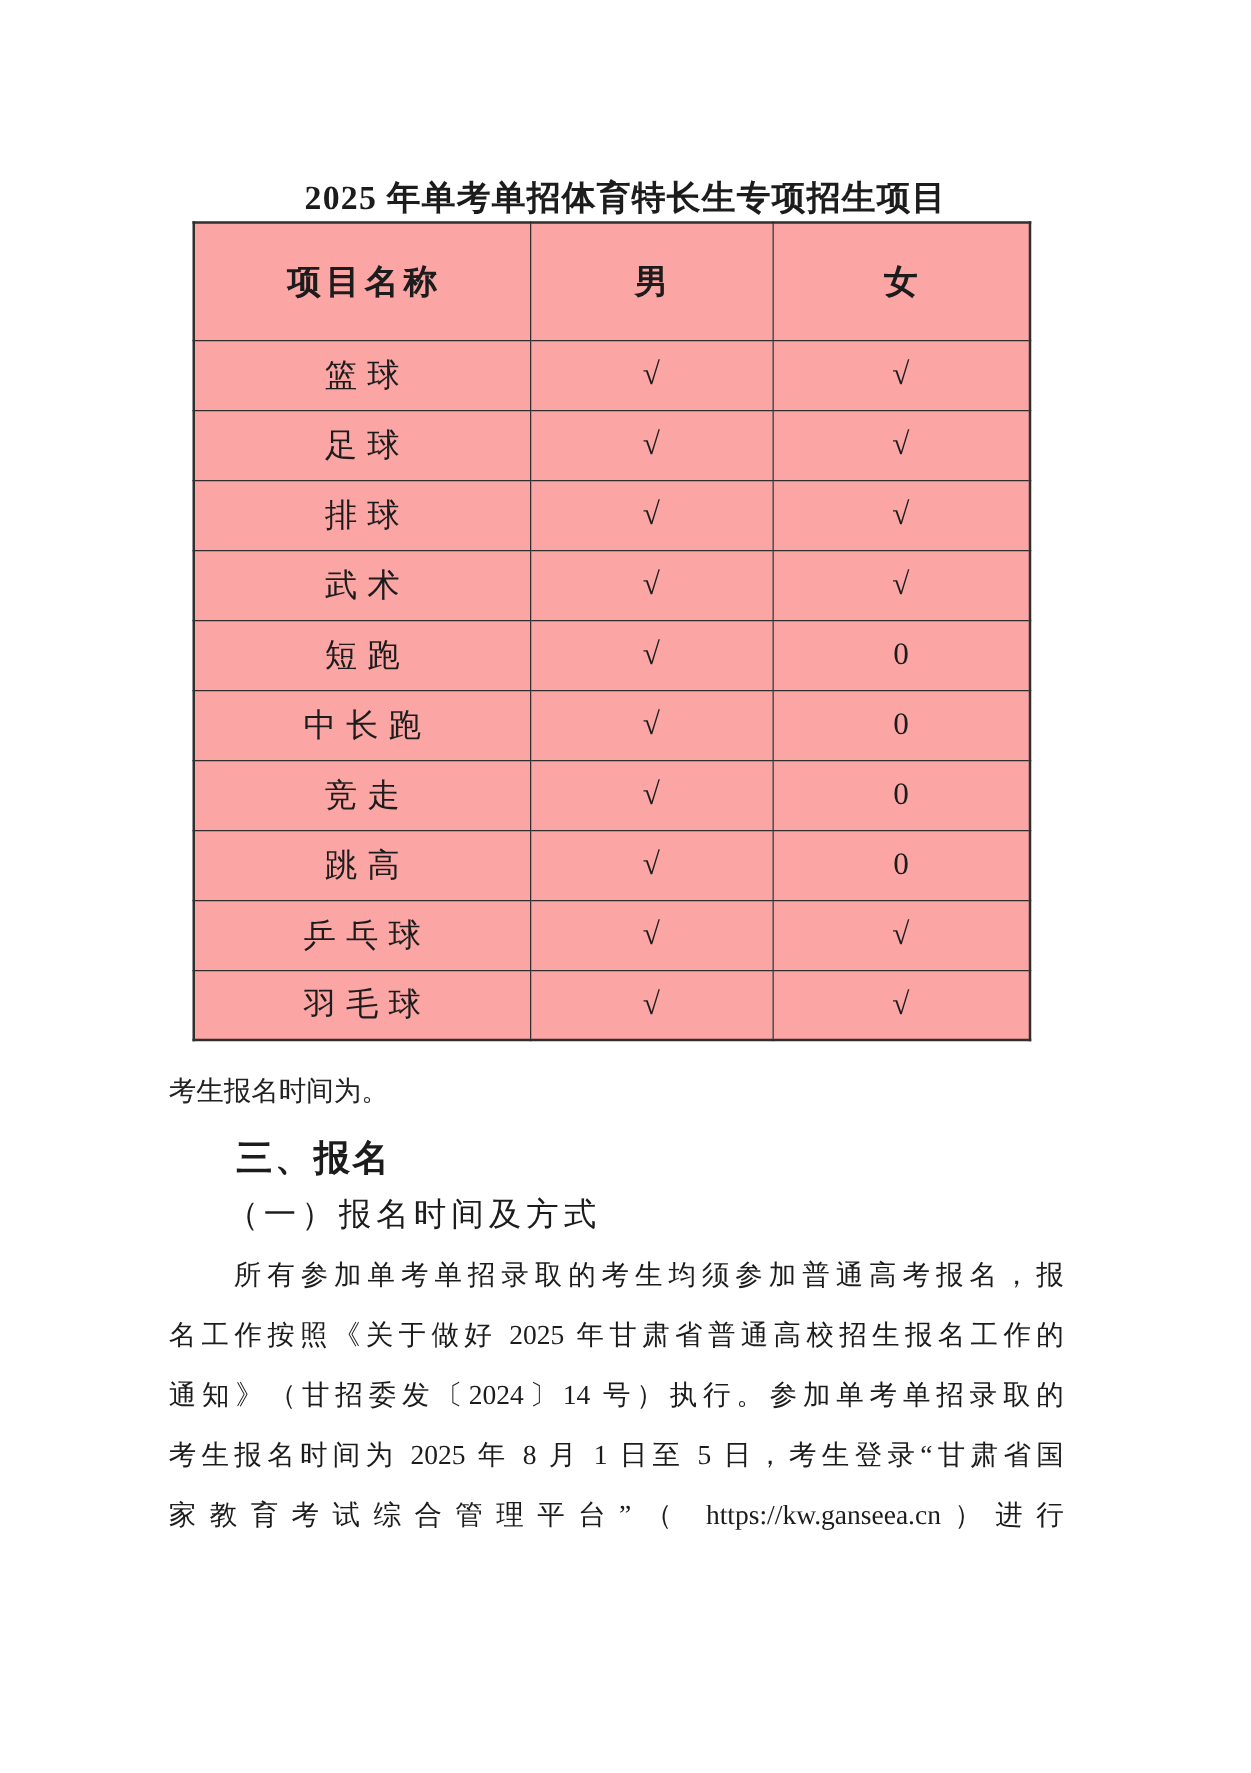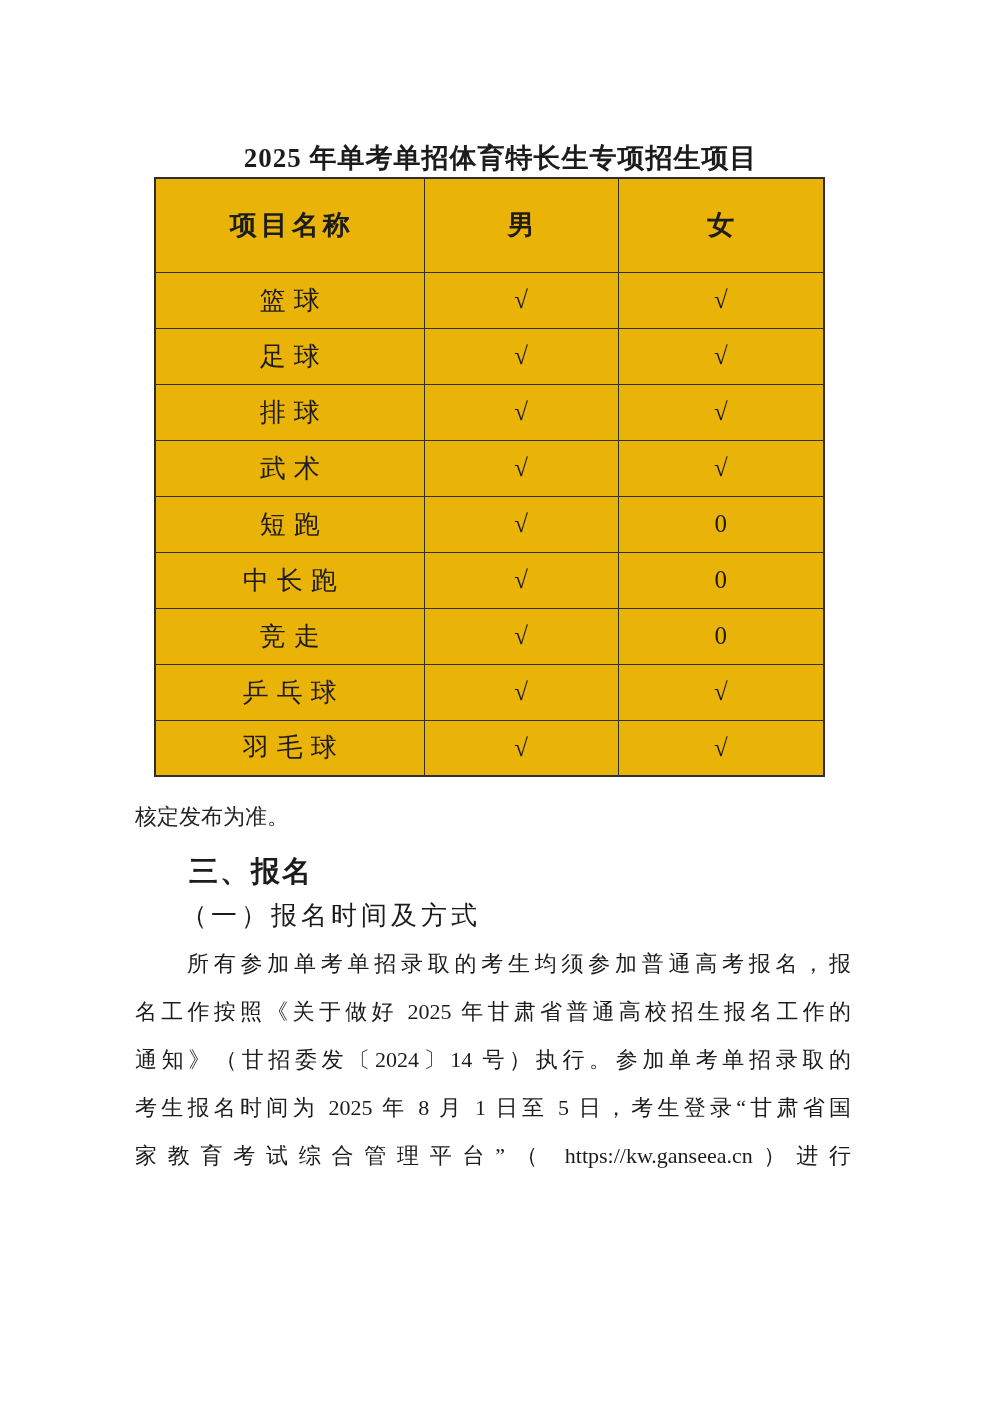--- a/index.html
+++ b/index.html
@@ -26,21 +26,21 @@
     margin-left:154px;
     width:669px;
     border-collapse:collapse;
     table-layout:fixed;
     border:2px solid #2f2f2f;
   }
   table.projects th, table.projects td {
     border:1.5px solid #2f2f2f;
     text-align:center;
     vertical-align:middle;
-    background:#eab308;
+    background:#fca5a5;
   }
   table.projects th {
     height:94px;
     font-size:27px;
     font-weight:700;
     letter-spacing:4px;
     text-indent:4px;
   }
   table.projects td { height:56px; }
   td.cell-name {
@@ -145,34 +145,39 @@
           <td class="cell-name">中长跑</td>
           <td class="cell-val">√</td>
           <td class="cell-val">0</td>
         </tr>
         <tr>
           <td class="cell-name">竞走</td>
           <td class="cell-val">√</td>
           <td class="cell-val">0</td>
         </tr>
         <tr>
+          <td class="cell-name">跳高</td>
+          <td class="cell-val">√</td>
+          <td class="cell-val">0</td>
+        </tr>
+        <tr>
           <td class="cell-name">乒乓球</td>
           <td class="cell-val">√</td>
           <td class="cell-val">√</td>
         </tr>
         <tr>
           <td class="cell-name">羽毛球</td>
           <td class="cell-val">√</td>
           <td class="cell-val">√</td>
         </tr>
       </tbody>
   </table>
 
   <p class="note">
-    <span class="note-line">核定发布为准。</span>
+    <span class="note-line">考生报名时间为。</span>
   </p>
 
   <h2 class="section-heading">三、报名</h2>
 
   <h3 class="subsection-heading">（一）报名时间及方式</h3>
 
   <div class="para">
     <span class="para-line indented">所有参加单考单招录取的考生均须参加普通高考报名，报</span>
     <span class="para-line">名工作按照《关于做好 2025 年甘肃省普通高校招生报名工作的</span>
     <span class="para-line">通知》（甘招委发〔2024〕14 号）执行。参加单考单招录取的</span>

